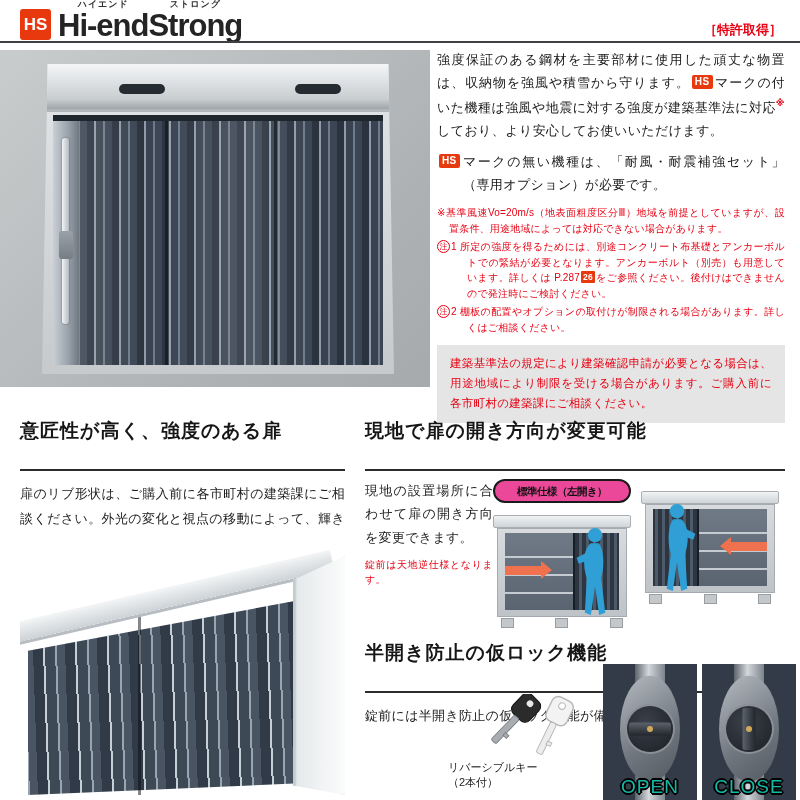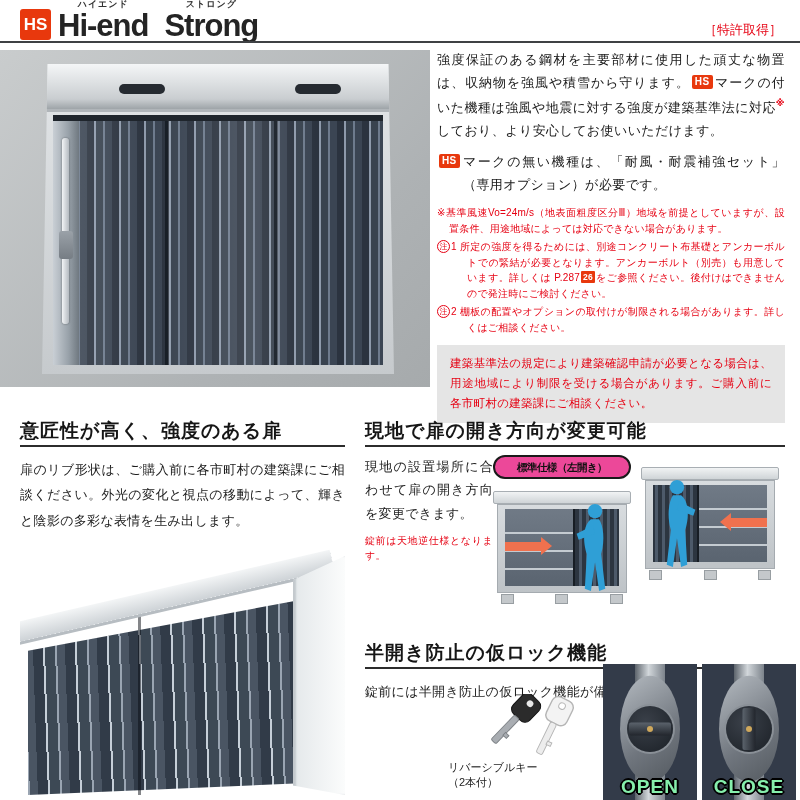--- a/index.html
+++ b/index.html
@@ -2,25 +2,25 @@
 <html><head>
 <meta charset="utf-8">
 <style>
   *{margin:0;padding:0;box-sizing:border-box}
   html,body{width:800px;height:800px;background:#fff;overflow:hidden;
     font-family:"Liberation Sans","DejaVu Sans",sans-serif;color:#1c1c1c}
   .abs{position:absolute}
   
   #hs-badge{left:20px;top:9px;width:31px;height:31px;background:#e8380d;color:#fff;
     font-weight:bold;font-size:17px;display:flex;align-items:center;justify-content:center;border-radius:3px}
-  #title{left:58px;top:0px;display:flex;gap:16px}
+  #title{left:58px;top:0px;display:flex;gap:0}
   .tw{display:inline-block;text-align:center;line-height:1}
   .furi{display:block;font-size:9px;font-weight:bold;color:#333;letter-spacing:1px;margin-bottom:1px}
   .big{display:block;font-size:31px;font-weight:bold;color:#242424;letter-spacing:-1px}
-  #patent{right:18px;top:21px;color:#e60012;font-size:13px;font-weight:normal}
+  #patent{right:18px;top:21px;color:#e60012;font-size:13px;font-weight:bold}
   #header-rule{left:0;top:41px;width:800px;height:2px;background:#3f4144}
   
   #photo1{left:0;top:50px;width:430px;height:337px;background:linear-gradient(135deg,#c9cccd,#aeb2b4 70%,#a6aaac);overflow:hidden}
   #shed{left:42px;top:14px;width:352px;height:310px;background:linear-gradient(#e3e6e8,#c6cacd);
     clip-path:polygon(1.6% 0,98.4% 0,100% 100%,0 100%);box-shadow:0 4px 6px rgba(0,0,0,.25)}
   #shed-roof{left:0;top:0;width:100%;height:48px;background:linear-gradient(#f4f6f7,#c9cdd0 78%,#9ea4a8);border-bottom:3px solid #b0b5b9}
   .vent{top:20px;width:46px;height:10px;background:#262b31;border-radius:5px}
   #shed-doors{left:11px;right:11px;top:51px;bottom:9px;
     border-top:6px solid #1f252c;
     background:repeating-linear-gradient(90deg,#6e7b8d 0 2px,#3b4553 2px 9px,#2b333f 9px 16px,#8e9aab 16px 18px,#39434f 18px 25px)}
@@ -40,21 +40,21 @@
   .note-kome{margin-top:9px;padding-left:12px;text-indent:-12px}
   .note-chu{margin-top:3px;padding-left:30px;text-indent:-30px}
   .chu{display:inline-block;text-indent:0;width:13px;height:13px;border:1px solid #e60012;border-radius:50%;
     font-size:8px;line-height:12px;text-align:center;vertical-align:1px;margin-right:1px}
   .pagebadge{display:inline-block;text-indent:0;background:#e8380d;color:#fff;font-size:8.5px;font-weight:bold;
     line-height:12px;padding:0 2px;border-radius:1px;vertical-align:1px;margin:0 1px}
   #caution-box{margin-top:10px;background:#e5e5e5;padding:9px 13px;color:#e60012;
     font-size:11.5px;line-height:1.72;letter-spacing:.3px;text-align:justify}
   
   .sec-h{font-size:19px;font-weight:bold;color:#161616;letter-spacing:1px;
-    padding-bottom:1px;border-bottom:2px solid #2c2c2c}
+    padding-bottom:25px;border-bottom:2px solid #2c2c2c}
   
   #sec-door{left:20px;top:418px;width:325px}
   #sec-door .body{margin-top:10px;font-size:13px;line-height:1.95;letter-spacing:.3px;text-align:justify}
   #photo2{left:20px;top:538px;width:325px;height:257px;background:#fff;overflow:hidden}
   #p2-roof{left:-12px;top:86px;width:330px;height:20px;background:linear-gradient(#f3f5f6,#cdd2d6);
     box-shadow:0 3px 0 #b7bdc2;transform:rotate(-13deg);transform-origin:left top}
   #p2-doors{left:8px;top:62px;width:272px;height:195px;clip-path:polygon(0 26%,100% 0,100% 94%,0 100%);
     background:repeating-linear-gradient(88deg,#9aa5b2 0 2px,#4a5563 2px 10px,#313b48 10px 20px,#c6cfd8 20px 22px,#3d4955 22px 32px)}
   #p2-gap{left:118px;top:62px;width:3px;height:195px;background:rgba(10,14,20,.5);transform:skewY(-4deg)}
   #p2-post{right:0;top:18px;width:52px;height:239px;background:linear-gradient(90deg,#e4e8ea,#fbfcfc);
@@ -92,21 +92,21 @@
   .l-rail{position:absolute;left:50%;transform:translateX(-50%);width:30px;top:0;height:100%;
     background:linear-gradient(90deg,#5d646c,#d2d7db 45%,#7c838b)}
   .l-oval{position:absolute;left:50%;top:50%;transform:translate(-50%,-53%);width:60px;height:106px;border-radius:50%;
     background:linear-gradient(145deg,#b5bbc1,#70767e 60%,#53595f)}
   .l-dial{position:absolute;left:50%;top:48%;transform:translate(-50%,-50%);width:46px;height:46px;border-radius:50%;
     background:radial-gradient(circle at 40% 35%,#3a4049,#1b2026);box-shadow:0 0 0 2px #8a9097}
   .l-bar{position:absolute;left:50%;top:48%;transform:translate(-50%,-50%);width:42px;height:13px;
     background:linear-gradient(#5b636c,#22262d);border-radius:2px}
   .lockp.close .l-bar{width:13px;height:42px;background:linear-gradient(90deg,#5b636c,#22262d)}
   .l-dot{position:absolute;left:50%;top:48%;transform:translate(-50%,-50%);width:6px;height:6px;border-radius:50%;background:#cfa85c}
-  .l-label{position:absolute;bottom:2px;width:100%;text-align:center;color:#86efac;font-weight:bold;font-size:19px;letter-spacing:1px;
+  .l-label{position:absolute;bottom:2px;width:100%;text-align:center;color:#14b8a6;font-weight:normal;font-size:19px;letter-spacing:1px;
     text-shadow:-2px 0 0 #000,2px 0 0 #000,0 -2px 0 #000,0 2px 0 #000,-1px -1px 0 #000,1px 1px 0 #000,-1px 1px 0 #000,1px -1px 0 #000}
 </style>
 </head>
 <body>
 
 <div class="abs" id="hs-badge">HS</div>
 <div class="abs" id="title">
   <span class="tw">
     <span class="furi">ハイエンド</span>
     <span class="big">Hi-end</span>
@@ -133,21 +133,21 @@
         <div class="abs" id="handle"></div>
         <div class="abs" id="lockplate"></div>
       </div>
     </div>
   </div>
 </div>
 
 <div class="abs" id="intro">
   <p class="para"><span>強度保証のある鋼材を主要部材に使用した頑丈な物置は、収納物を強風や積雪から守ります。</span><span class="hs-inline">HS</span><span>マークの付いた機種は強風や地震に対する強度が建築基準法に対応</span><span class="refmark">※</span><span>しており、より安心してお使いいただけます。</span></p>
   <p class="para hang"><span class="hs-inline">HS</span><span>マークの無い機種は、「耐風・耐震補強セット」（専用オプション）が必要です。</span></p>
-  <p class="rednote note-kome">※基準風速Vo=24m/s（地表面粗度区分Ⅲ）地域を前提としていますが、設置条件、用途地域によっては対応できない場合があります。</p>
+  <p class="rednote note-kome">※基準風速Vo=20m/s（地表面粗度区分Ⅲ）地域を前提としていますが、設置条件、用途地域によっては対応できない場合があります。</p>
   <p class="rednote note-chu"><span class="chu">注</span><span>1</span> <span>所定の強度を得るためには、別途コンクリート布基礎とアンカーボルトでの緊結が必要となります。アンカーボルト（別売）も用意しています。詳しくは P.287</span><span class="pagebadge">26</span><span>をご参照ください。後付けはできませんので発注時にご検討ください。</span></p>
   <p class="rednote note-chu"><span class="chu">注</span><span>2</span> <span>棚板の配置やオプションの取付けが制限される場合があります。詳しくはご相談ください。</span></p>
   <div id="caution-box">建築基準法の規定により建築確認申請が必要となる場合は、用途地域により制限を受ける場合があります。ご購入前に各市町村の建築課にご相談ください。</div>
 </div>
 
 <div class="abs" id="sec-door">
   <h2 class="sec-h">意匠性が高く、強度のある扉</h2>
   <p class="body">扉のリブ形状は、ご購入前に各市町村の建築課にご相談ください。外光の変化と視点の移動によって、輝きと陰影の多彩な表情を生み出します。</p>
 </div>
 <div class="abs" id="photo2">

